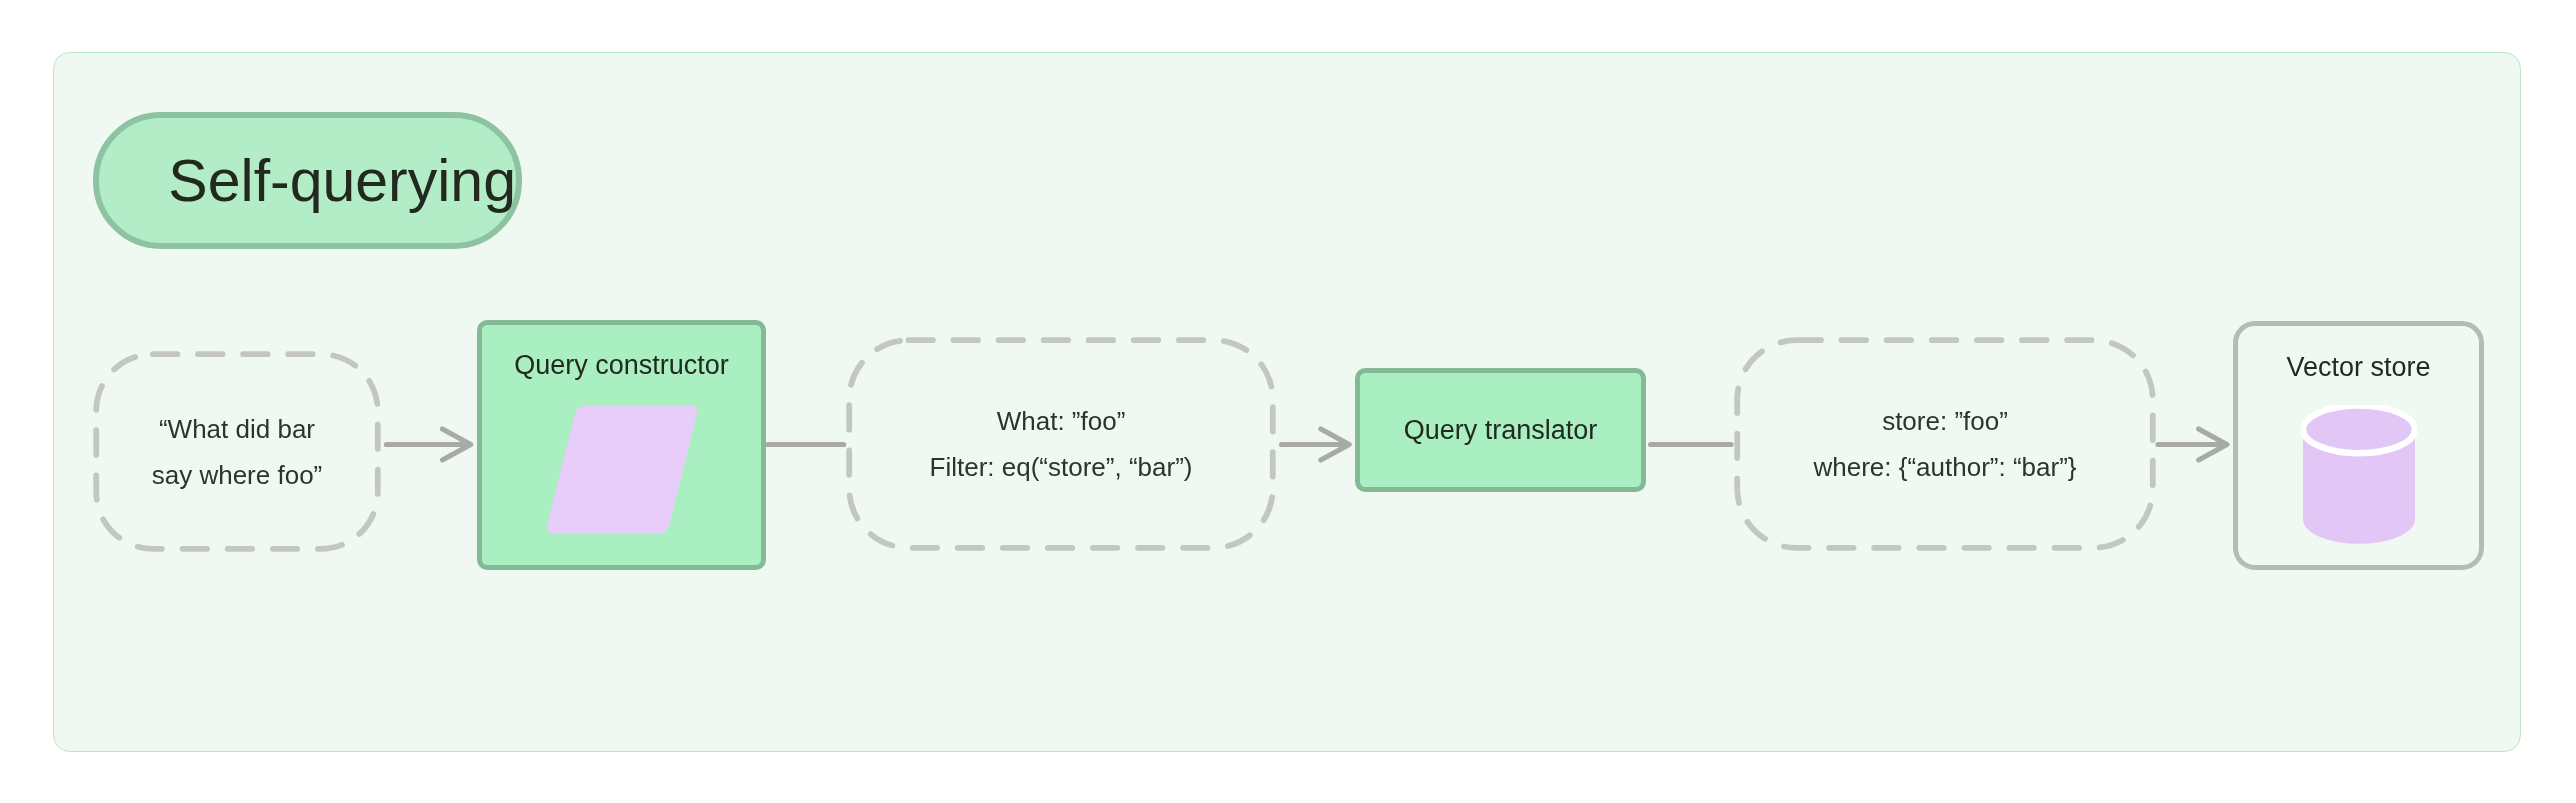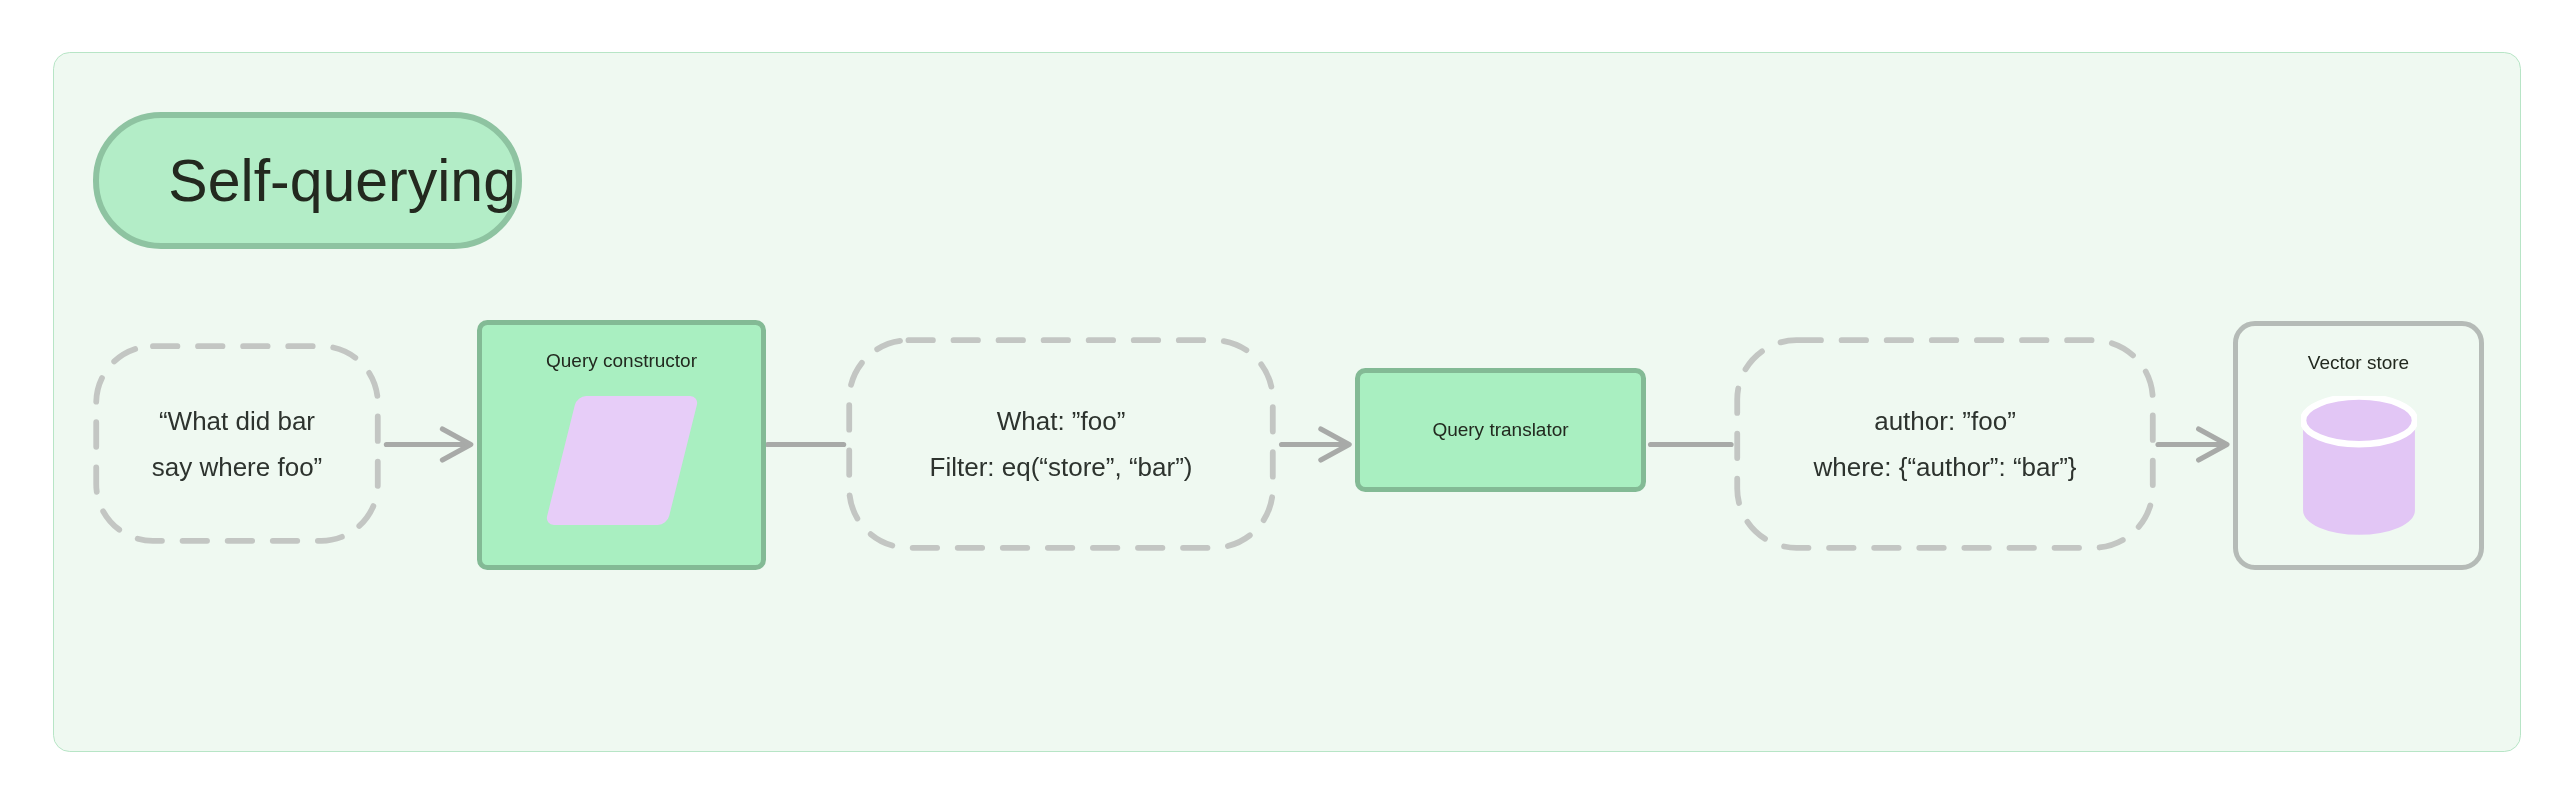--- a/index.html
+++ b/index.html
@@ -64,21 +64,21 @@
     font-size: 26px;
     line-height: 46px;
     white-space: nowrap;
   }
   .green-box {
     background: #a9efc1;
     border: 5.2px solid #83ba95;
     border-radius: 10.3px;
   }
   .box-title {
-    font-size: 19px;
+    font-size: 27px;
     color: #22291f;
     white-space: nowrap;
   }
   .qc-box { justify-content: flex-start; }
   .qc-box .box-title { margin-top: 24.5px; }
   .parallelogram {
     width: 122px;
     height: 129px;
     margin-top: 24px;
     background: #e7cdf8;
@@ -128,21 +128,21 @@
       <g>
         <path d="M2563,690 L2688,690"></path>
       </g>
       <g>
         <path d="M3351,690 L3455,690"></path>
         <path d="M3414,666 L3458,690 L3414,714"></path>
       </g>
     </g>
   </svg>
 
-  <div class="node dashed-node" style="left:93px; top:343px; width:288px; height:201px;">
+  <div class="node dashed-node" style="left:93px; top:351px; width:288px; height:201px;">
     <svg class="dash-svg" viewBox="0 0 447 312" preserveAspectRatio="none" xmlns="http://www.w3.org/2000/svg">
       <rect x="5" y="5" width="437" height="302" rx="88" fill="none" stroke="#c3c6c3" stroke-width="9" stroke-linecap="round" stroke-dasharray="38 32"></rect>
     </svg>
     <div class="node-line">“What did bar</div>
     <div class="node-line">say where foo”</div>
   </div>
 
   <div class="node green-box qc-box" style="left:477px; top:320px; width:289px; height:250px;">
     <div class="box-title">Query constructor</div>
     <div class="parallelogram"></div>
@@ -157,21 +157,21 @@
   </div>
 
   <div class="node green-box" style="left:1355px; top:368px; width:291px; height:124px;">
     <div class="box-title">Query translator</div>
   </div>
 
   <div class="node dashed-node" style="left:1734px; top:337px; width:422px; height:214px;">
     <svg class="dash-svg" viewBox="0 0 655 332" preserveAspectRatio="none" xmlns="http://www.w3.org/2000/svg">
       <rect x="5" y="5" width="645" height="322" rx="92" fill="none" stroke="#c3c6c3" stroke-width="9" stroke-linecap="round" stroke-dasharray="38 32"></rect>
     </svg>
-    <div class="node-line">author: ”foo”</div>
+    <div class="node-line">store: ”foo”</div>
     <div class="node-line">where: {“author”: “bar”}</div>
   </div>
 
   <div class="node outlined-box" style="left:2233px; top:321px; width:251px; height:249px;">
     <div class="box-title">Vector store</div>
     <svg class="db-icon" width="116" height="144" viewBox="0 0 180 224" xmlns="http://www.w3.org/2000/svg">
       <path d="M3,40 L3,178 A87,38 0 0 0 177,178 L177,40 A87,38 0 0 1 3,40 Z" fill="#e2c6f5"></path>
       <ellipse cx="90" cy="38" rx="87" ry="37" fill="#e2c6f5" stroke="#ffffff" stroke-width="10"></ellipse>
     </svg>
   </div>

